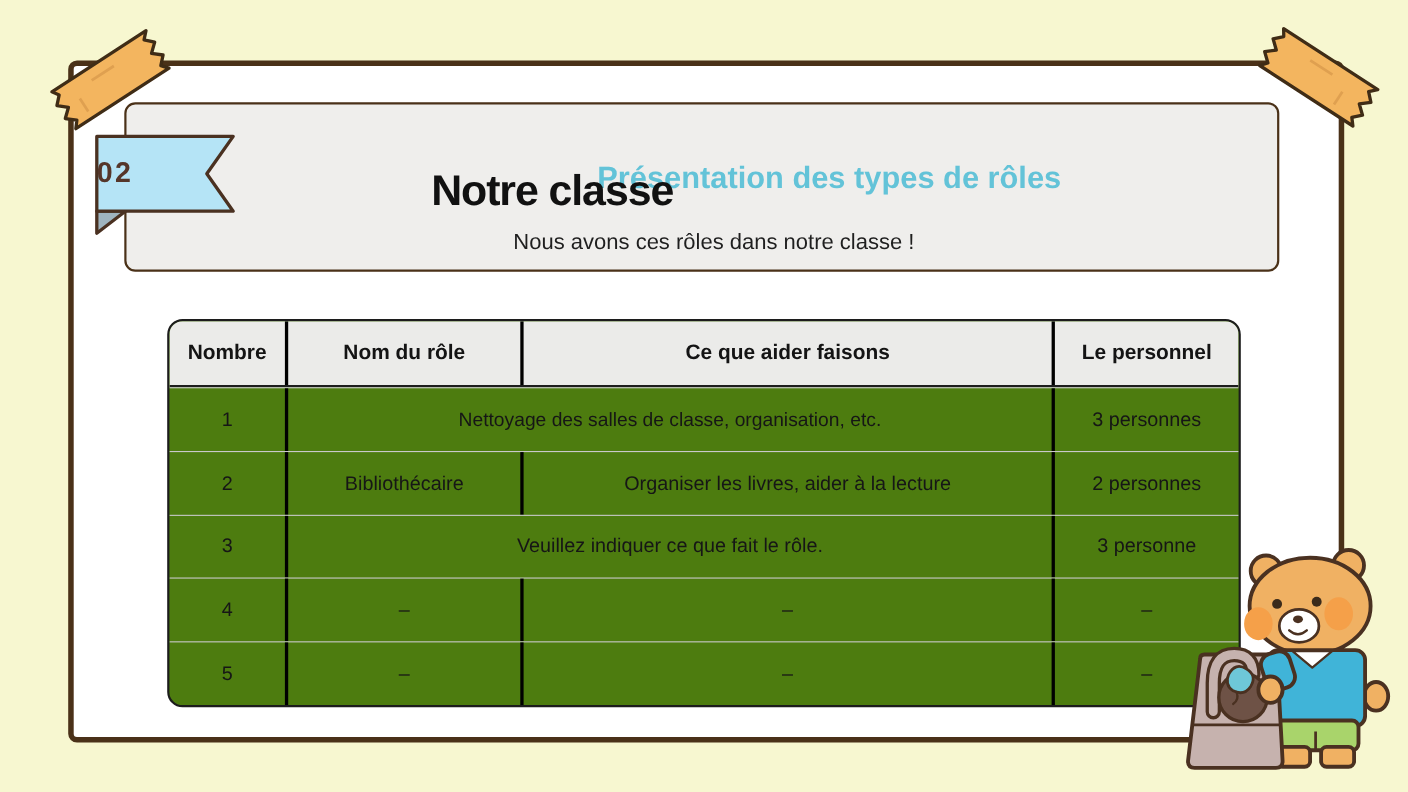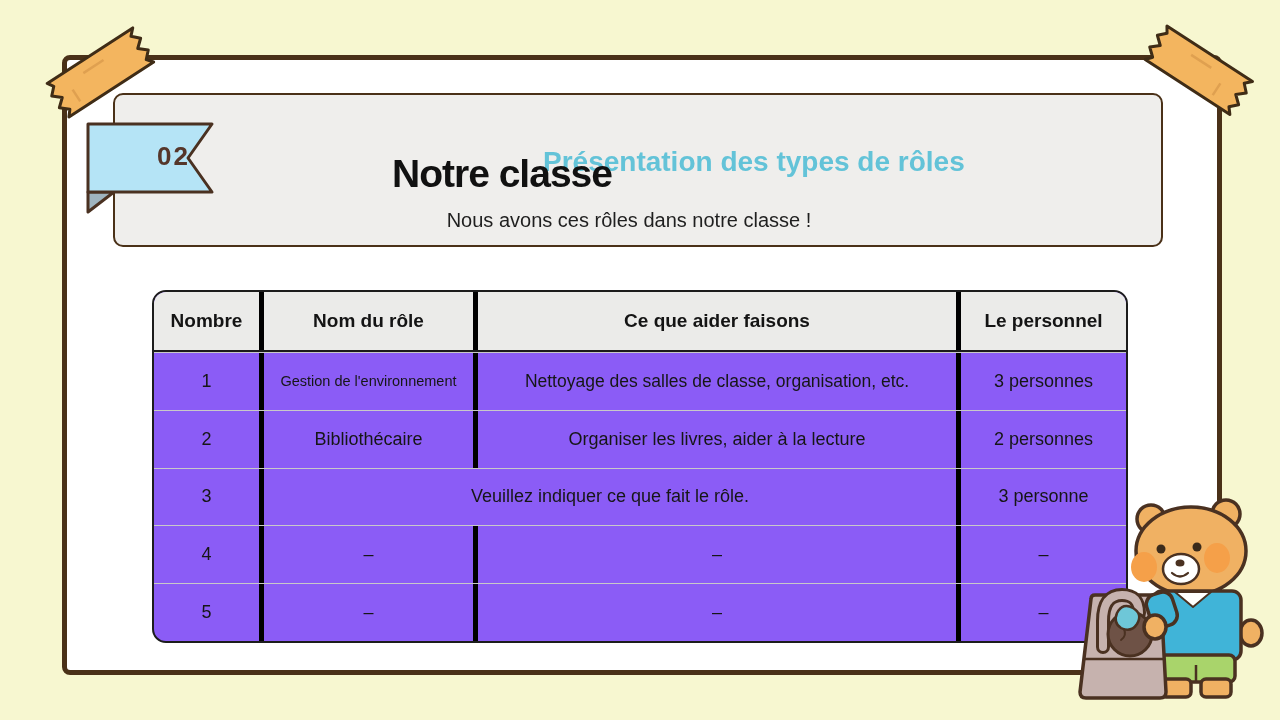--- a/index.html
+++ b/index.html
@@ -22,47 +22,47 @@
     position:absolute;left:543px;top:146px;
     font-size:28px;font-weight:700;color:#63c3d8;letter-spacing:0px;
     white-space:nowrap;z-index:2;
   }
   .title{
     position:absolute;left:374px;top:134px;margin:18px;
     font-size:39px;font-weight:800;color:#111111;letter-spacing:-1px;
     white-space:nowrap;z-index:3;
   }
   .subtitle{
-    position:absolute;left:104px;top:209px;width:1050px;text-align:center;
+    position:absolute;left:124px;top:209px;width:1050px;text-align:center;
     font-size:20px;color:#1f1f1f;z-index:2;
   }
   .badge{position:absolute;left:82px;top:116px;width:136px;height:100px;z-index:4;}
   .badge svg{position:absolute;left:0;top:0;}
   .badge-label{
-    position:absolute;left:6px;top:25px;width:102px;text-align:right;
+    position:absolute;left:6px;top:25px;width:102px;text-align:left;
     font-size:26px;font-weight:800;color:#55362a;letter-spacing:2px;
   }
   .tape{position:absolute;width:124px;height:46px;z-index:5;}
   .tape.left{left:38px;top:50px;transform:rotate(-33deg);}
   .tape.right{left:1136px;top:47px;transform:rotate(33deg);}
 
   .tbl{
     position:absolute;left:152px;top:290px;width:976px;height:353px;
-    border:2.5px solid #1c1c1c;border-radius:14px;background:#8b5cf6;
+    border:2.5px solid #1c1c1c;border-radius:14px;background:#4d7c0f;
     box-sizing:border-box;overflow:hidden;display:flex;flex-direction:column;
     z-index:3;
   }
   .tr{display:flex;flex:1;align-items:stretch;}
   .tr.th-row{flex:0 0 58px;background:#ebebe9;border-bottom:2px solid #1c1c1c;}
   .tr + .tr:not(.th-row){border-top:1px solid #c9c9c9;}
   .td{
     display:flex;align-items:center;justify-content:center;text-align:center;
     font-size:18px;color:#161616;box-sizing:border-box;padding:0 6px;
   }
-  .td + .td{border-left:5px solid #000000;}
+  .td + .td{border-left:3px solid #000000;}
   .th-row .td{font-weight:700;font-size:19px;color:#141414;}
   .c0{flex:0 0 105px;}
   .c1{flex:0 0 214px;}
   .c2{flex:1;}
   .c3{flex:0 0 170px;}
   .td.small{font-size:14.5px;}
   .td.body-c2-0{font-size:17.5px;}
 
   .bear{position:absolute;left:1073px;top:487px;z-index:6;}
   .fur{fill:#f0b163;stroke:#4a3121;stroke-width:3.5;}
@@ -100,21 +100,20 @@
 
   <div class="tbl">
     <div class="tr th-row">
       <div class="td c0">Nombre</div>
       <div class="td c1">Nom du rôle</div>
       <div class="td c2">Ce que aider faisons</div>
       <div class="td c3">Le personnel</div>
     </div>
     <div class="tr">
       <div class="td c0">1</div>
-      <div class="td c1 small">Gestion de l'environnement</div>
       <div class="td c2 body-c2-0">Nettoyage des salles de classe, organisation, etc.</div>
       <div class="td c3">3 personnes</div>
     </div>
     <div class="tr">
       <div class="td c0">2</div>
       <div class="td c1">Bibliothécaire</div>
       <div class="td c2">Organiser les livres, aider à la lecture</div>
       <div class="td c3">2 personnes</div>
     </div>
     <div class="tr">

